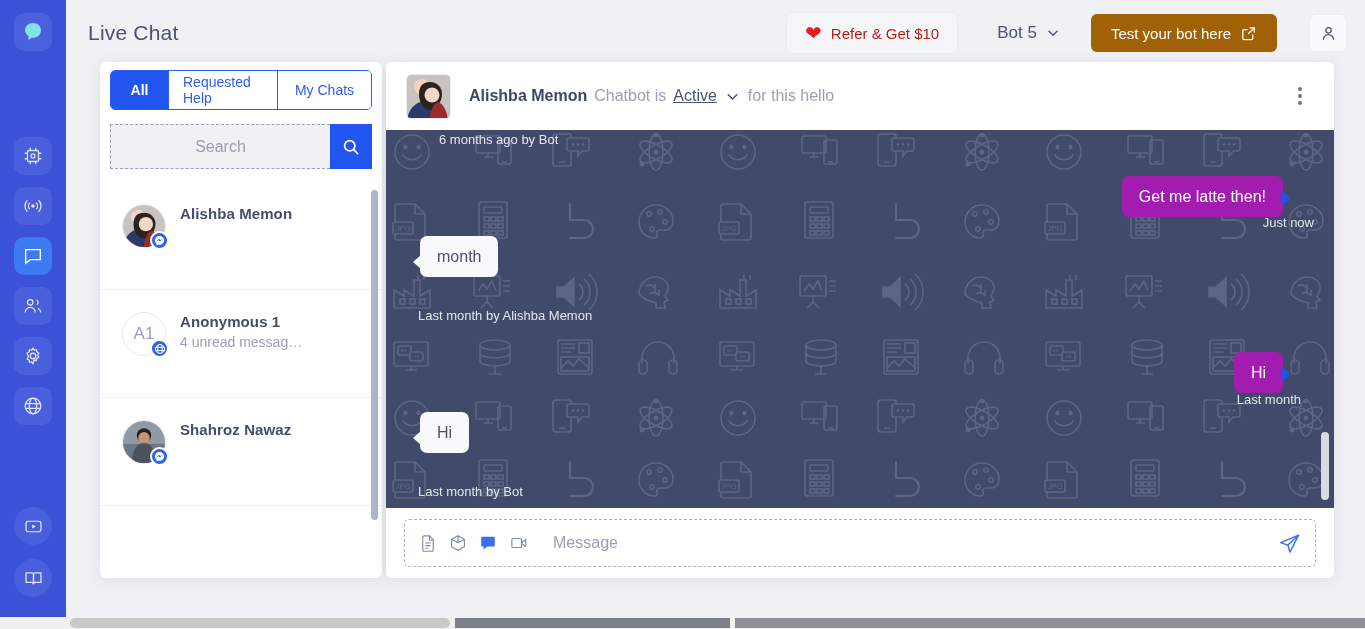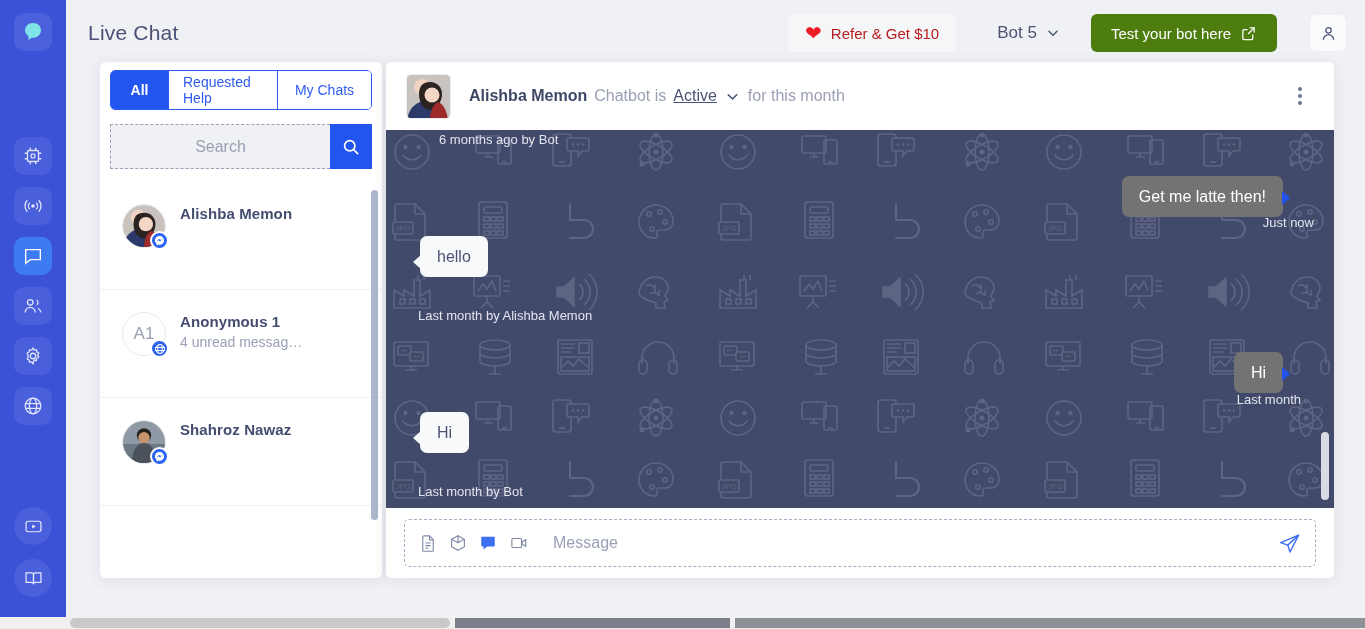--- a/index.html
+++ b/index.html
@@ -60,21 +60,21 @@
   }
   .refer-pill .heart { color: #ec1c24; font-size: 20px; line-height: 1; }
   .refer-pill .txt { font-size: 15px; color: #b91c1c; }
   .bot-select {
     display: flex; align-items: center; gap: 8px;
     margin-left: 40px; cursor: pointer;
   }
   .bot-select .name { font-size: 17px; color: #4b5374; }
   .test-btn {
     margin-left: 30px;
-    background: #4d7c0f; color: #fff;
+    background: #a16207; color: #fff;
     border: none; border-radius: 6px;
     padding: 0 20px; height: 38px;
     font-size: 15px; font-family: inherit;
     display: flex; align-items: center; gap: 9px;
     cursor: pointer;
   }
   .user-btn {
     margin-left: 32px;
     width: 38px; height: 38px; border-radius: 7px;
     background: #fafbfc; border: 1px solid #eceef2;
@@ -191,21 +191,21 @@
     opacity: .30;
   }
   .msg-layer { position: absolute; inset: 0; }
 
   .bubble {
     position: absolute; display: inline-block;
     font-size: 16px; border-radius: 7px; padding: 11px 17px;
     line-height: 1.2; white-space: nowrap;
   }
   .bubble.left { background: #f8f9fb; color: #4a5173; }
-  .bubble.right { background: #737373; color: #fff; }
+  .bubble.right { background: #a21caf; color: #fff; }
   .bubble.left::after {
     content: ""; position: absolute; left: -7px; top: 19px;
     border-top: 7px solid transparent; border-bottom: 7px solid transparent;
     border-right: 8px solid #f8f9fb;
   }
   .bubble.right::after {
     content: ""; position: absolute; right: -7px; top: 15px;
     border-top: 7px solid transparent; border-bottom: 7px solid transparent;
     border-left: 8px solid #2255ef;
   }
@@ -467,21 +467,21 @@
           <path d="M31 27c6 2 9 10 10 18H23c0-8 3-16 8-18z" fill="#9e2b2b"></path>
         </svg>
       </div>
       <div class="ch-meta">
         <span class="ch-name">Alishba Memon</span>
         <span class="ch-text">Chatbot is</span>
         <span class="ch-status">Active</span>
         <svg width="17" height="17" viewBox="0 0 24 24" fill="none" stroke="#4a5275" stroke-width="2.2" stroke-linecap="round">
           <path d="M6 9.5l6 6 6-6"></path>
         </svg>
-        <span class="ch-text">for this month</span>
+        <span class="ch-text">for this hello</span>
       </div>
       <div class="ch-kebab">
         <i></i>
           <i></i>
           <i></i>
       </div>
     </div>
 
     <div class="chat-body">
 
@@ -671,21 +671,21 @@
             <use href="#ic-jpg" x="658" y="330"></use>
           <use href="#ic-calc" x="742" y="328"></use>
             <use href="#ic-bezier" x="830" y="328"></use>
             <use href="#ic-palette" x="900" y="330"></use>
         </g>
       </svg>
 
       <div class="msg-layer">
         <div class="stamp" style="left:34px; top:2px;margin-left:19px;">6 months ago by Bot</div>
 
-        <div class="bubble left" style="left:34px; top:106px;">hello</div>
+        <div class="bubble left" style="left:34px; top:106px;">month</div>
         <div class="stamp" style="left:32px; top:178px;">Last month by Alishba Memon</div>
 
         <div class="bubble right" style="right:51px; top:46px;">Get me latte then!</div>
         <div class="stamp" style="right:20px; top:85px;">Just now</div>
 
         <div class="bubble right" style="right:51px; top:222px;">Hi</div>
         <div class="stamp" style="right:33px; top:262px;">Last month</div>
 
         <div class="bubble left" style="left:34px; top:282px;">Hi</div>
         <div class="stamp" style="left:32px; top:354px;">Last month by Bot</div>

